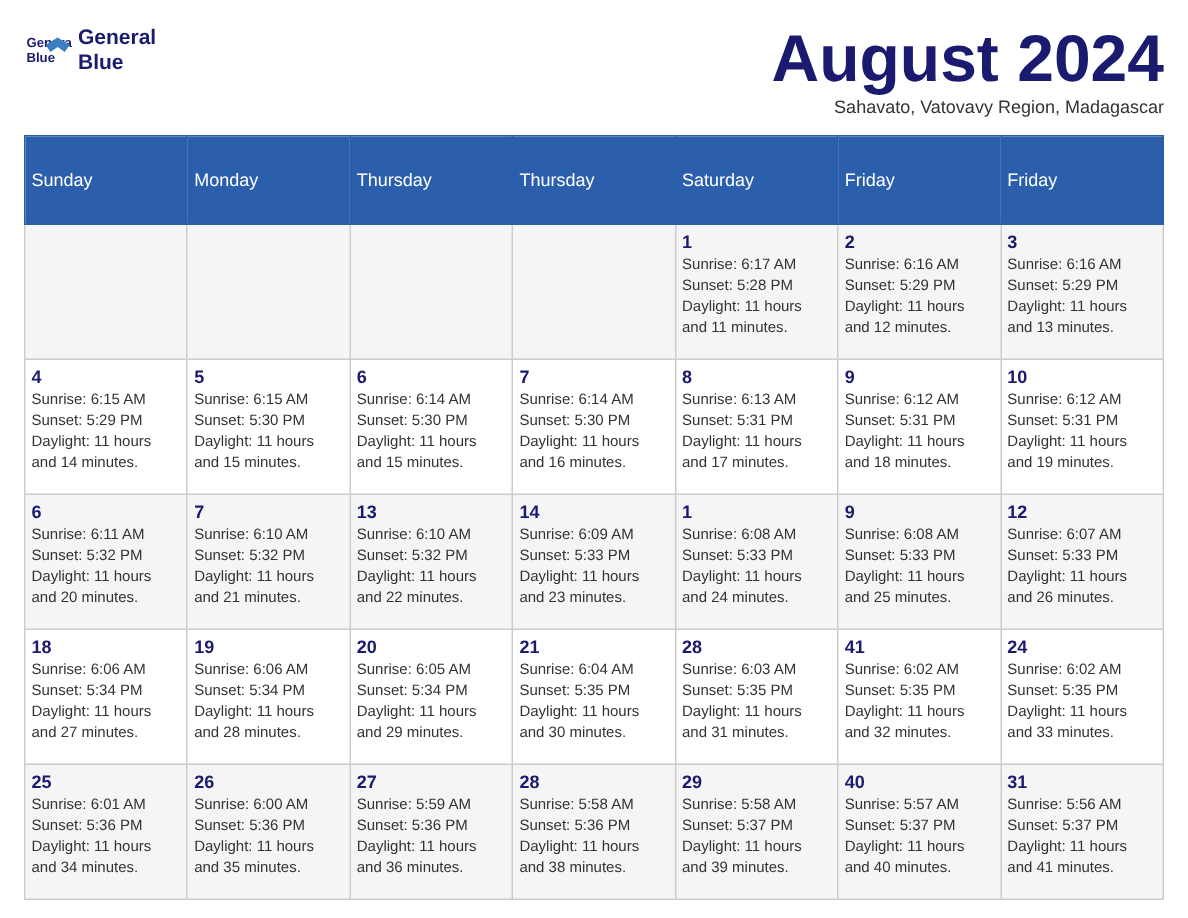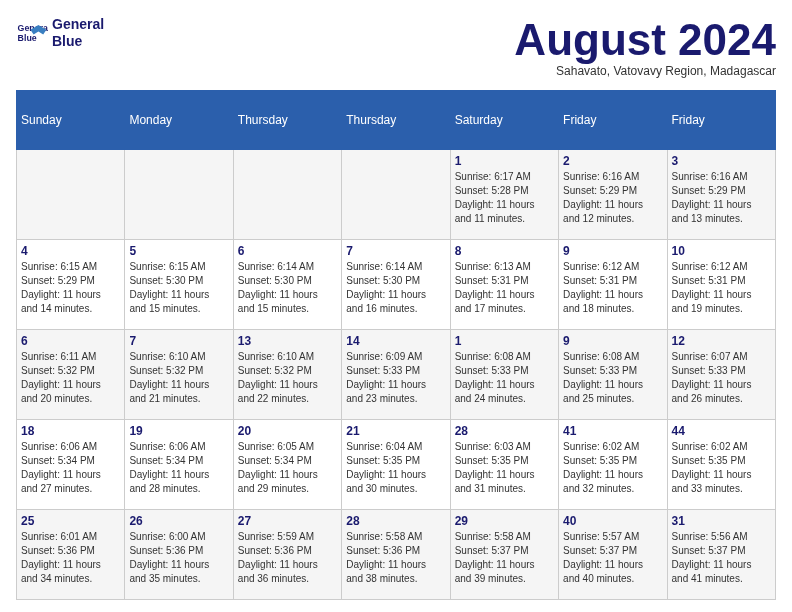--- a/index.html
+++ b/index.html
@@ -220,21 +220,21 @@
         </td>
         <td>
           <span class="day-num">28</span>
           <div class="day-info">Sunrise: 6:03 AM<br>Sunset: 5:35 PM<br>Daylight: 11 hours<br>and 31 minutes.</div>
         </td>
         <td>
           <span class="day-num">41</span>
           <div class="day-info">Sunrise: 6:02 AM<br>Sunset: 5:35 PM<br>Daylight: 11 hours<br>and 32 minutes.</div>
         </td>
         <td>
-          <span class="day-num">44</span>
+          <span class="day-num">24</span>
           <div class="day-info">Sunrise: 6:02 AM<br>Sunset: 5:35 PM<br>Daylight: 11 hours<br>and 33 minutes.</div>
         </td>
       </tr>
       <tr>
         <td>
           <span class="day-num">25</span>
           <div class="day-info">Sunrise: 6:01 AM<br>Sunset: 5:36 PM<br>Daylight: 11 hours<br>and 34 minutes.</div>
         </td>
         <td>
           <span class="day-num">26</span>

